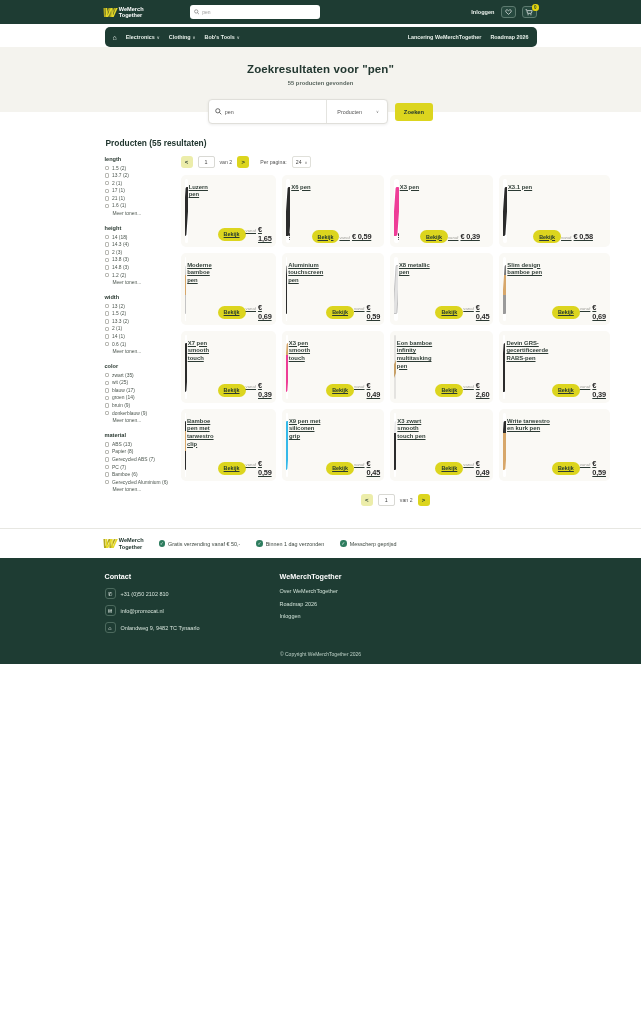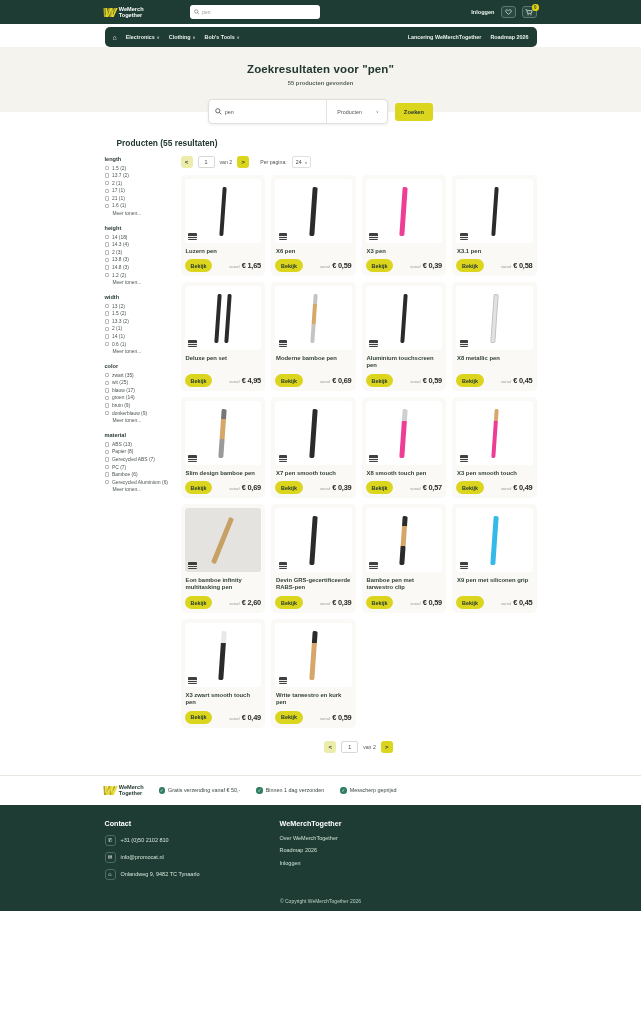--- a/index.html
+++ b/index.html
@@ -54,21 +54,21 @@
   .search-card input { border:none; outline:none; font-size:5.4px; color:#555; width:80px;
                        margin-left:3px; font-family:"Liberation Sans", sans-serif; }
   .cat-select { margin-left:auto; border-left:0.5px solid #e4e4e0; height:100%;
                 display:flex; align-items:center; gap:14px; padding-left:10px; padding-right:2px;
                 font-size:5.4px; color:#555; }
   .zoeken-btn { background:#dcd51e; color:#24392f; border:none; border-radius:3px;
                 font-size:5.8px; font-weight:bold; padding:6px 9px; cursor:pointer;
                 font-family:"Liberation Sans", sans-serif; }
 
   
-  .results-heading { font-size:8.4px; font-weight:800; color:#223730; margin:14px 12px 8px; }
+  .results-heading { font-size:8.4px; font-weight:800; color:#223730; margin:14px 1px 8px; }
   .main { display:flex; gap:12px; align-items:flex-start; }
   .sidebar { width:64px; flex:none; }
   .fgroup { margin-bottom:9px; }
   .ftitle { font-size:5.6px; font-weight:bold; color:#2c3b33; margin-bottom:3.5px; }
   .fopt { display:flex; align-items:center; gap:3px; margin-bottom:2.6px; }
   .fcb { width:4.5px; height:4.5px; border:0.5px solid #b9b9b4; border-radius:1px; background:#fff; flex:none; }
   .flab { font-size:4.9px; color:#4c564f; }
   .fmore { font-size:4.9px; color:#4c564f; margin-left:8px; margin-top:1px; }
 
   .gridarea { flex:1; }
@@ -80,21 +80,21 @@
   .pgbtn.next { background:#dcd51e; }
   .pginput { width:17px; height:12px; border:0.5px solid #d9d9d4; border-radius:2px;
              font-size:5.4px; text-align:center; color:#444; outline:none;
              font-family:"Liberation Sans", sans-serif; }
   .pgof { font-size:5.2px; color:#555; }
   .perpage-label { font-size:5.2px; color:#555; margin-left:6px; }
   .perpage-select { display:flex; align-items:center; gap:3px; font-size:5.2px; color:#444;
                     border:0.5px solid #e0e0da; border-radius:2px; padding:2px 3px; background:#fff; }
 
   .grid { display:grid; grid-template-columns:repeat(4, 1fr); gap:6px; }
-  .card { background:#faf9f5; border-radius:5px; padding:4px; display:flex; flex-direction:column; }
+  .card { background:#faf9f5; border-radius:5px; padding:4px; display:flex; flex-direction:row;text-decoration:underline; }
   .pimg { background:#fff; border-radius:3px; height:64px; position:relative;
           display:flex; align-items:center; justify-content:center; overflow:hidden; }
   .penwrap { display:flex; gap:6px; align-items:center; justify-content:center; }
   .pen { width:3.5px; height:49px; border-radius:1.6px; }
   .stamp { position:absolute; left:3.5px; bottom:3.5px; width:8.5px; height:6.5px; border-radius:1px;
            background:repeating-linear-gradient(to bottom, #2c2c2c 0 1.1px, #e9e9e9 1.1px 2.2px);
            border-top:2px solid #2c2c2c; opacity:.9; }
   .ptitle { font-size:5.9px; font-weight:bold; color:#33413a; line-height:1.3; margin:4.5px 1px 4px; }
   .pfoot { margin-top:auto; display:flex; align-items:center; justify-content:space-between; }
   .bekijk { background:#dcd51e; color:#24392f; border:none; border-radius:7px; font-size:5.4px;
@@ -458,141 +458,108 @@
               <button class="bekijk">Bekijk</button>
               <div class="price">
                 <span class="vanaf">vanaf</span>
                 <span class="amount">€ 0,58</span>
               </div>
             </div>
           </div>
 
 
 
+
+          <div class="card">
+            <div class="pimg">
+              <div class="penwrap">
+                <div class="pen" style="background: linear-gradient(rgb(196, 196, 196) 0px, rgb(196, 196, 196) 20%, rgb(215, 167, 106) 20%, rgb(215, 167, 106) 62%, rgb(196, 196, 196) 62%, rgb(196, 196, 196) 100%); transform: rotate(4deg);"></div>
+              </div>
+              <div class="stamp"></div>
+            </div>
+            <div class="ptitle">Moderne bamboe pen</div>
+            <div class="pfoot">
+              <button class="bekijk">Bekijk</button>
+              <div class="price">
+                <span class="vanaf">vanaf</span>
+                <span class="amount">€ 0,69</span>
+              </div>
+            </div>
+          </div>
+
           <div class="card">
             <div class="pimg">
               <div class="penwrap">
                 <div class="pen" style="background: rgb(43, 43, 43); transform: rotate(4deg);"></div>
-                <div class="pen" style="background: rgb(43, 43, 43); transform: rotate(4deg);"></div>
-              </div>
-              <div class="stamp"></div>
-            </div>
-            <div class="ptitle">Deluxe pen set</div>
-            <div class="pfoot">
-              <button class="bekijk">Bekijk</button>
-              <div class="price">
-                <span class="vanaf">vanaf</span>
-                <span class="amount">€ 4,95</span>
-              </div>
-            </div>
-          </div>
-
-          <div class="card">
-            <div class="pimg">
-              <div class="penwrap">
-                <div class="pen" style="background: linear-gradient(rgb(196, 196, 196) 0px, rgb(196, 196, 196) 20%, rgb(215, 167, 106) 20%, rgb(215, 167, 106) 62%, rgb(196, 196, 196) 62%, rgb(196, 196, 196) 100%); transform: rotate(4deg);"></div>
-              </div>
-              <div class="stamp"></div>
-            </div>
-            <div class="ptitle">Moderne bamboe pen</div>
+              </div>
+              <div class="stamp"></div>
+            </div>
+            <div class="ptitle">Aluminium touchscreen pen</div>
+            <div class="pfoot">
+              <button class="bekijk">Bekijk</button>
+              <div class="price">
+                <span class="vanaf">vanaf</span>
+                <span class="amount">€ 0,59</span>
+              </div>
+            </div>
+          </div>
+
+          <div class="card">
+            <div class="pimg">
+              <div class="penwrap">
+                <div class="pen" style="background: rgb(226, 226, 226); border: 0.5px solid rgb(194, 194, 194); width: 4.6px; transform: rotate(4deg);"></div>
+              </div>
+              <div class="stamp"></div>
+            </div>
+            <div class="ptitle">X8 metallic pen</div>
+            <div class="pfoot">
+              <button class="bekijk">Bekijk</button>
+              <div class="price">
+                <span class="vanaf">vanaf</span>
+                <span class="amount">€ 0,45</span>
+              </div>
+            </div>
+          </div>
+
+
+
+          <div class="card">
+            <div class="pimg">
+              <div class="penwrap">
+                <div class="pen" style="background: linear-gradient(rgb(119, 119, 119) 0px, rgb(119, 119, 119) 20%, rgb(215, 167, 106) 20%, rgb(215, 167, 106) 62%, rgb(154, 154, 154) 62%, rgb(154, 154, 154) 100%); width: 4.6px; transform: rotate(4deg);"></div>
+              </div>
+              <div class="stamp"></div>
+            </div>
+            <div class="ptitle">Slim design bamboe pen</div>
             <div class="pfoot">
               <button class="bekijk">Bekijk</button>
               <div class="price">
                 <span class="vanaf">vanaf</span>
                 <span class="amount">€ 0,69</span>
               </div>
             </div>
           </div>
 
           <div class="card">
             <div class="pimg">
               <div class="penwrap">
-                <div class="pen" style="background: rgb(43, 43, 43); transform: rotate(4deg);"></div>
-              </div>
-              <div class="stamp"></div>
-            </div>
-            <div class="ptitle">Aluminium touchscreen pen</div>
-            <div class="pfoot">
-              <button class="bekijk">Bekijk</button>
-              <div class="price">
-                <span class="vanaf">vanaf</span>
-                <span class="amount">€ 0,59</span>
-              </div>
-            </div>
-          </div>
-
-          <div class="card">
-            <div class="pimg">
-              <div class="penwrap">
-                <div class="pen" style="background: rgb(226, 226, 226); border: 0.5px solid rgb(194, 194, 194); width: 4.6px; transform: rotate(4deg);"></div>
-              </div>
-              <div class="stamp"></div>
-            </div>
-            <div class="ptitle">X8 metallic pen</div>
-            <div class="pfoot">
-              <button class="bekijk">Bekijk</button>
-              <div class="price">
-                <span class="vanaf">vanaf</span>
-                <span class="amount">€ 0,45</span>
-              </div>
-            </div>
-          </div>
-
-
-
-          <div class="card">
-            <div class="pimg">
-              <div class="penwrap">
-                <div class="pen" style="background: linear-gradient(rgb(119, 119, 119) 0px, rgb(119, 119, 119) 20%, rgb(215, 167, 106) 20%, rgb(215, 167, 106) 62%, rgb(154, 154, 154) 62%, rgb(154, 154, 154) 100%); width: 4.6px; transform: rotate(4deg);"></div>
-              </div>
-              <div class="stamp"></div>
-            </div>
-            <div class="ptitle">Slim design bamboe pen</div>
-            <div class="pfoot">
-              <button class="bekijk">Bekijk</button>
-              <div class="price">
-                <span class="vanaf">vanaf</span>
-                <span class="amount">€ 0,69</span>
-              </div>
-            </div>
-          </div>
-
-          <div class="card">
-            <div class="pimg">
-              <div class="penwrap">
                 <div class="pen" style="background: rgb(43, 43, 43); width: 4.6px; transform: rotate(4deg);"></div>
               </div>
               <div class="stamp"></div>
             </div>
             <div class="ptitle">X7 pen smooth touch</div>
             <div class="pfoot">
               <button class="bekijk">Bekijk</button>
               <div class="price">
                 <span class="vanaf">vanaf</span>
                 <span class="amount">€ 0,39</span>
               </div>
             </div>
           </div>
 
-          <div class="card">
-            <div class="pimg">
-              <div class="penwrap">
-                <div class="pen" style="background: linear-gradient(rgb(207, 207, 207) 0px, rgb(207, 207, 207) 24%, rgb(238, 61, 150) 24%, rgb(238, 61, 150) 100%); width: 4.6px; transform: rotate(4deg);"></div>
-              </div>
-              <div class="stamp"></div>
-            </div>
-            <div class="ptitle">X8 smooth touch pen</div>
-            <div class="pfoot">
-              <button class="bekijk">Bekijk</button>
-              <div class="price">
-                <span class="vanaf">vanaf</span>
-                <span class="amount">€ 0,57</span>
-              </div>
-            </div>
-          </div>
 
           <div class="card">
             <div class="pimg">
               <div class="penwrap">
                 <div class="pen" style="background: linear-gradient(rgb(215, 167, 106) 0px, rgb(215, 167, 106) 24%, rgb(238, 61, 150) 24%, rgb(238, 61, 150) 100%); transform: rotate(4deg);"></div>
               </div>
               <div class="stamp"></div>
             </div>
             <div class="ptitle">X3 pen smooth touch</div>
             <div class="pfoot">

